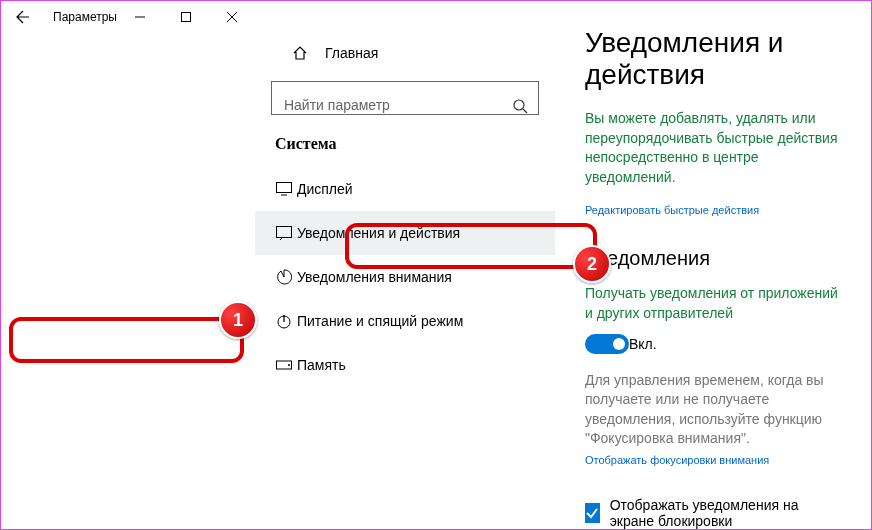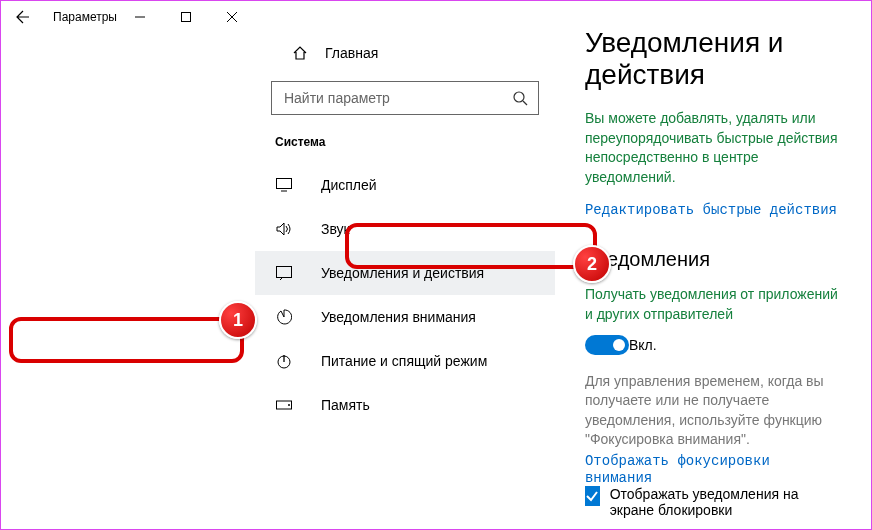--- a/index.html
+++ b/index.html
@@ -64,44 +64,45 @@
     height: 40px;
     padding-left: 36px;
     gap: 16px;
   }
   .home-row .lbl { font-size: 14px; }
   .search-box {
     margin: 8px 16px 20px 16px;
     height: 34px;
     border: 1px solid #666;
     display: flex;
-    align-items: center;
+    align-items: flex-end;
     padding: 0 10px;
     justify-content: space-between;
     box-sizing: border-box;
   }
   .search-box input {
     border: none; outline: none;
     font-size: 14px;
     width: 85%;
     background: transparent;
     color: #555;
   }
   .search-box input::placeholder { color: #666; }
   .section-title {
-    font-size: 12px;
+    font-size: 16px;
     font-weight: 600;
     padding: 0 20px 14px 20px;
+    font-family: Liberation Serif, serif;
   }
   .nav-item {
     display: flex;
     align-items: center;
     height: 44px;
     padding-left: 20px;
-    gap: 28px;
+    gap: 4px;
     position: relative;
   }
   .nav-item .lbl { font-size: 14px; }
   .nav-item.active { background: #eef0f2; }
   .icon-slot { width: 18px; display: flex; justify-content: center; }
 
   h1.page-title {
     font-size: 28px;
     font-weight: 350;
     margin: 0 0 18px 0;
@@ -114,22 +115,21 @@
   .desc {
     font-size: 14px;
     color: #15803d;
     line-height: 1.4;
     margin: 0 0 14px 0;
     max-width: 470px;
   }
   .desc.muted { color: #777; margin-top: 17px; }
   .link {
     color: #0068c6;
-    font-size: 14px;
-    font-family: Liberation Mono, monospace;
+    font-size: 11px;
   }
   .link-wrap {
     margin-bottom: 30px;
   }
   .toggle-row {
     display: flex;
     align-items: center;
     gap: 0;
     margin: 10px 0 14px 0;
   }
@@ -142,23 +142,23 @@
   .toggle::after {
     content: "";
     position: absolute;
     width: 12px; height: 12px;
     background: #fff;
     border-radius: 50%;
     top: 4px; right: 4px;
   }
   .check-row {
     display: flex;
-    align-items: flex-start;
+    align-items: center;
     gap: 10px;
-    margin-top: 0;
+    margin-top: 30px;
   }
   .checkbox {
     width: 20px; height: 20px;
     background: #0078d4;
     display: flex; align-items: center; justify-content: center;
   }
 
   
   .callout {
     position: absolute;
@@ -238,29 +238,20 @@
       <div class="nav-item">
         <span class="icon-slot">
           <svg width="16" height="14" viewBox="0 0 16 14">
               <rect x="0.5" y="0.5" width="15" height="10" stroke="#000" fill="none"></rect>
               <path d="M5 13 H11" stroke="#000"></path>
             </svg>
         </span>
         <span class="lbl">Дисплей</span>
       </div>
 
-      <div class="nav-item">
-        <span class="icon-slot">
-          <svg width="16" height="14" viewBox="0 0 16 14">
-              <path d="M1 5 H4 L8 1 V13 L4 9 H1 Z" stroke="#000" fill="none" stroke-width="1"></path>
-              <path d="M10 4 Q13 7 10 10 M12 2 Q16 7 12 12" stroke="#000" fill="none" stroke-width="1"></path>
-            </svg>
-        </span>
-        <span class="lbl">Звук</span>
-      </div>
 
       <div class="nav-item active">
         <span class="icon-slot">
           <svg width="16" height="14" viewBox="0 0 16 14">
               <rect x="0.5" y="0.5" width="15" height="11" stroke="#000" fill="none"></rect>
               <path d="M4 14 L7 11" stroke="#000"></path>
             </svg>
         </span>
         <span class="lbl">Уведомления и действия</span>
       </div>

